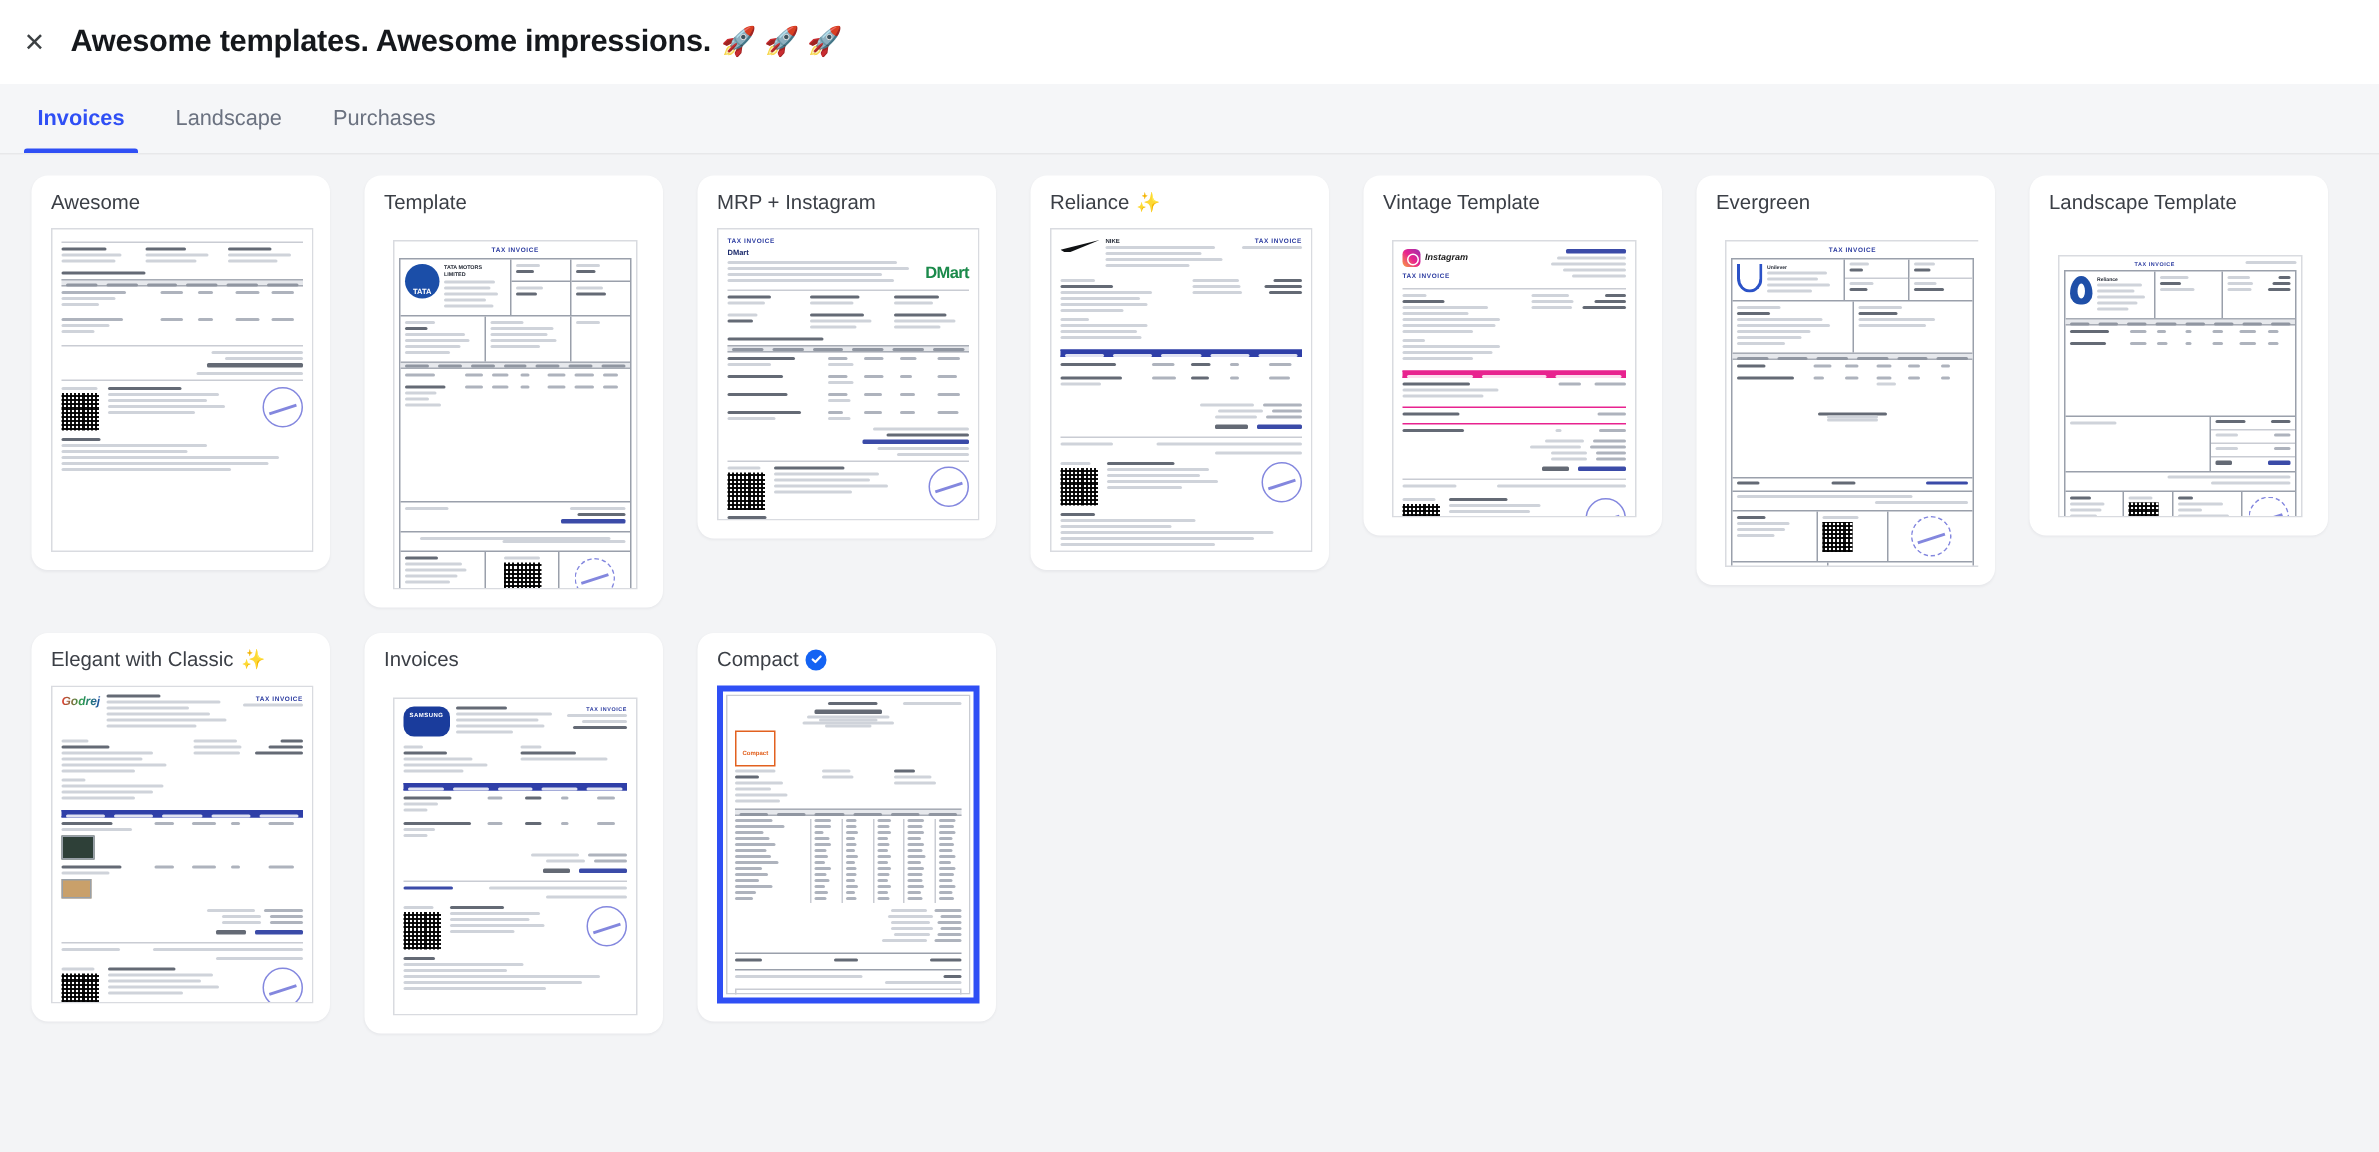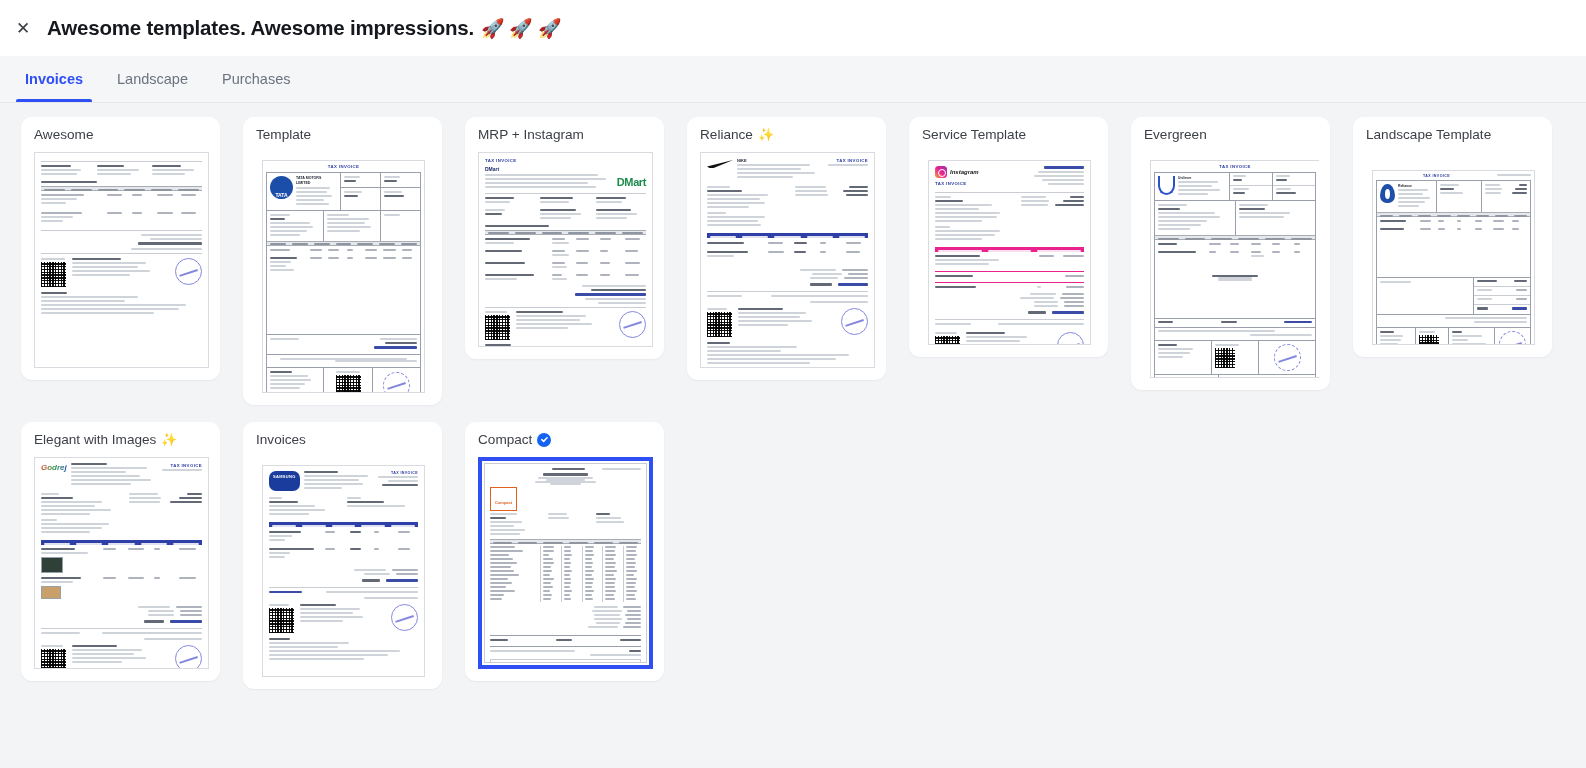--- a/index.html
+++ b/index.html
@@ -837,21 +837,21 @@
                 <div class="ln lt" style="width:80%"></div>
                 <div class="ln lt" style="width:64%"></div>
               </div>
           </div>
         </div>
       </div>
     </div>
 
     <div class="card">
       <div class="card-title">
-        <span>Service Template</span>
+        <span>Vintage Template</span>
       </div>
       <div class="preview-frame">
         <div class="doc" style="height:185px;margin:8px 6px 0 6px">
           <div class="pad">
             <div class="row-f" style="justify-content:space-between;align-items:flex-start">
               <div>
                 <div class="row-f" style="gap:3px;align-items:center">
                   <div class="brand-insta"></div>
                   <div class="insta-word">Instagram</div>
                 </div>
@@ -1286,21 +1286,21 @@
         </div>
       </div>
     </div>
 
   </div>
 
   <div class="row">
 
     <div class="card">
       <div class="card-title">
-        <span>Elegant with Images</span>
+        <span>Elegant with Classic</span>
         <span class="sparkle">✨</span>
       </div>
       <div class="preview-frame">
         <div class="doc" style="height:212px">
           <div class="pad">
             <div class="row-f" style="justify-content:space-between;align-items:flex-start">
               <div class="row-f" style="gap:4px;flex:1">
                 <div class="brand-godrej">Godrej</div>
                 <div style="flex:1">
                   <div class="ln d" style="width:40%"></div>

